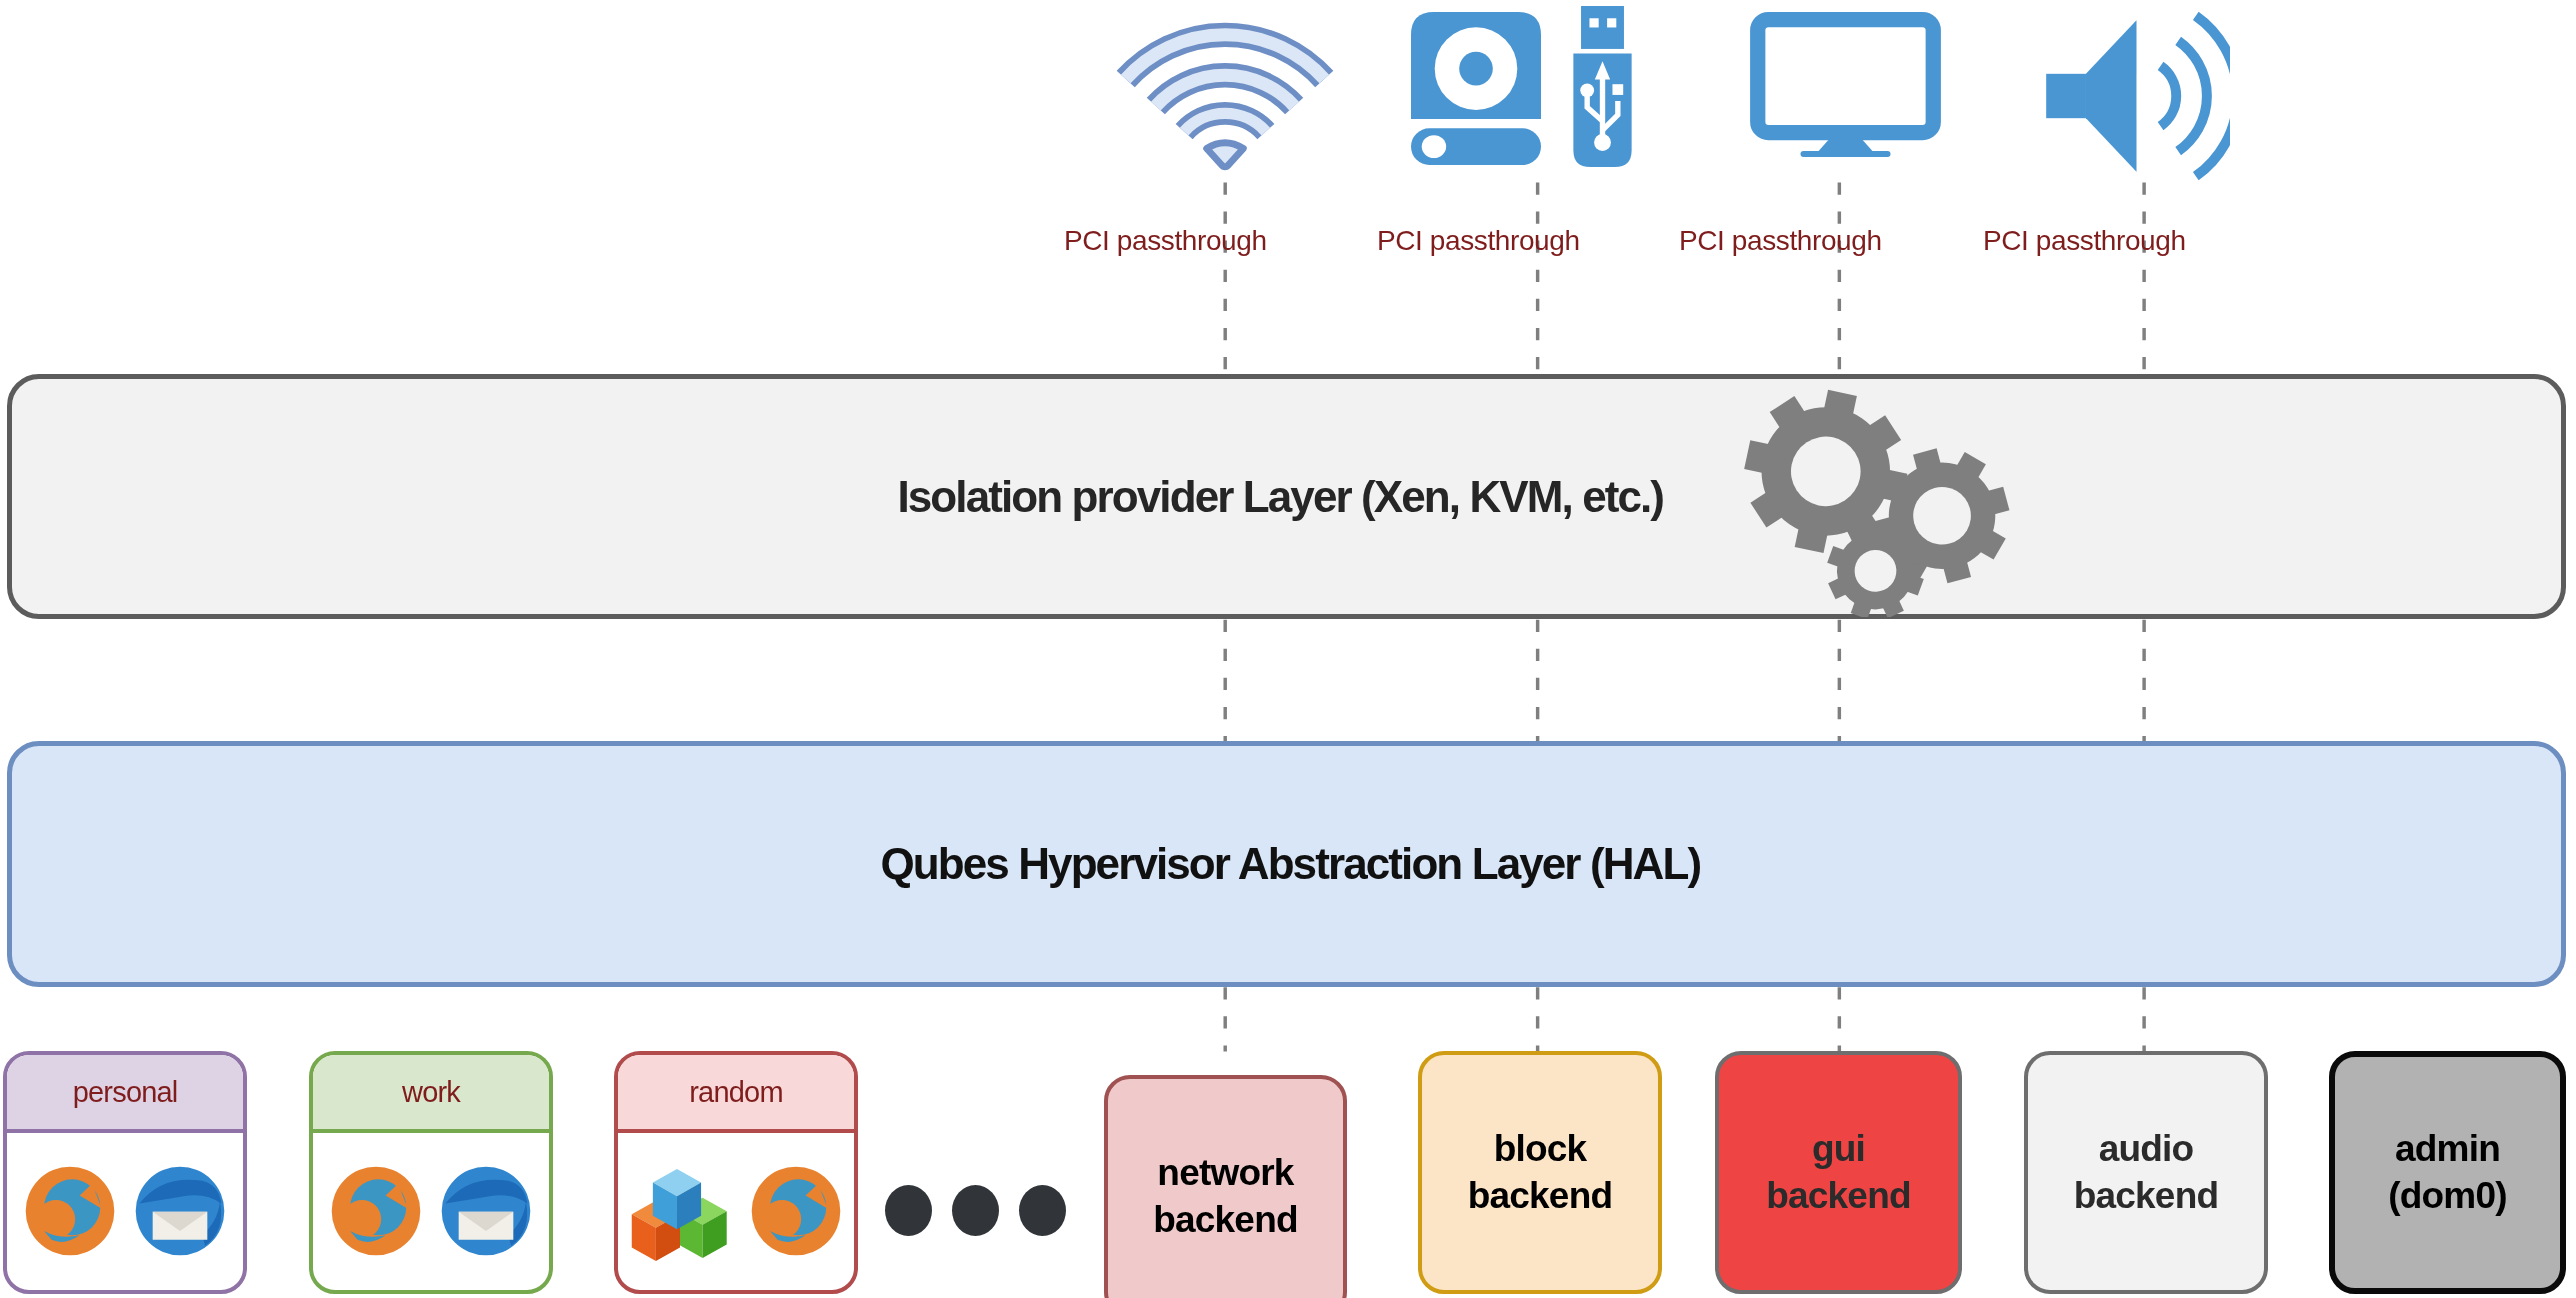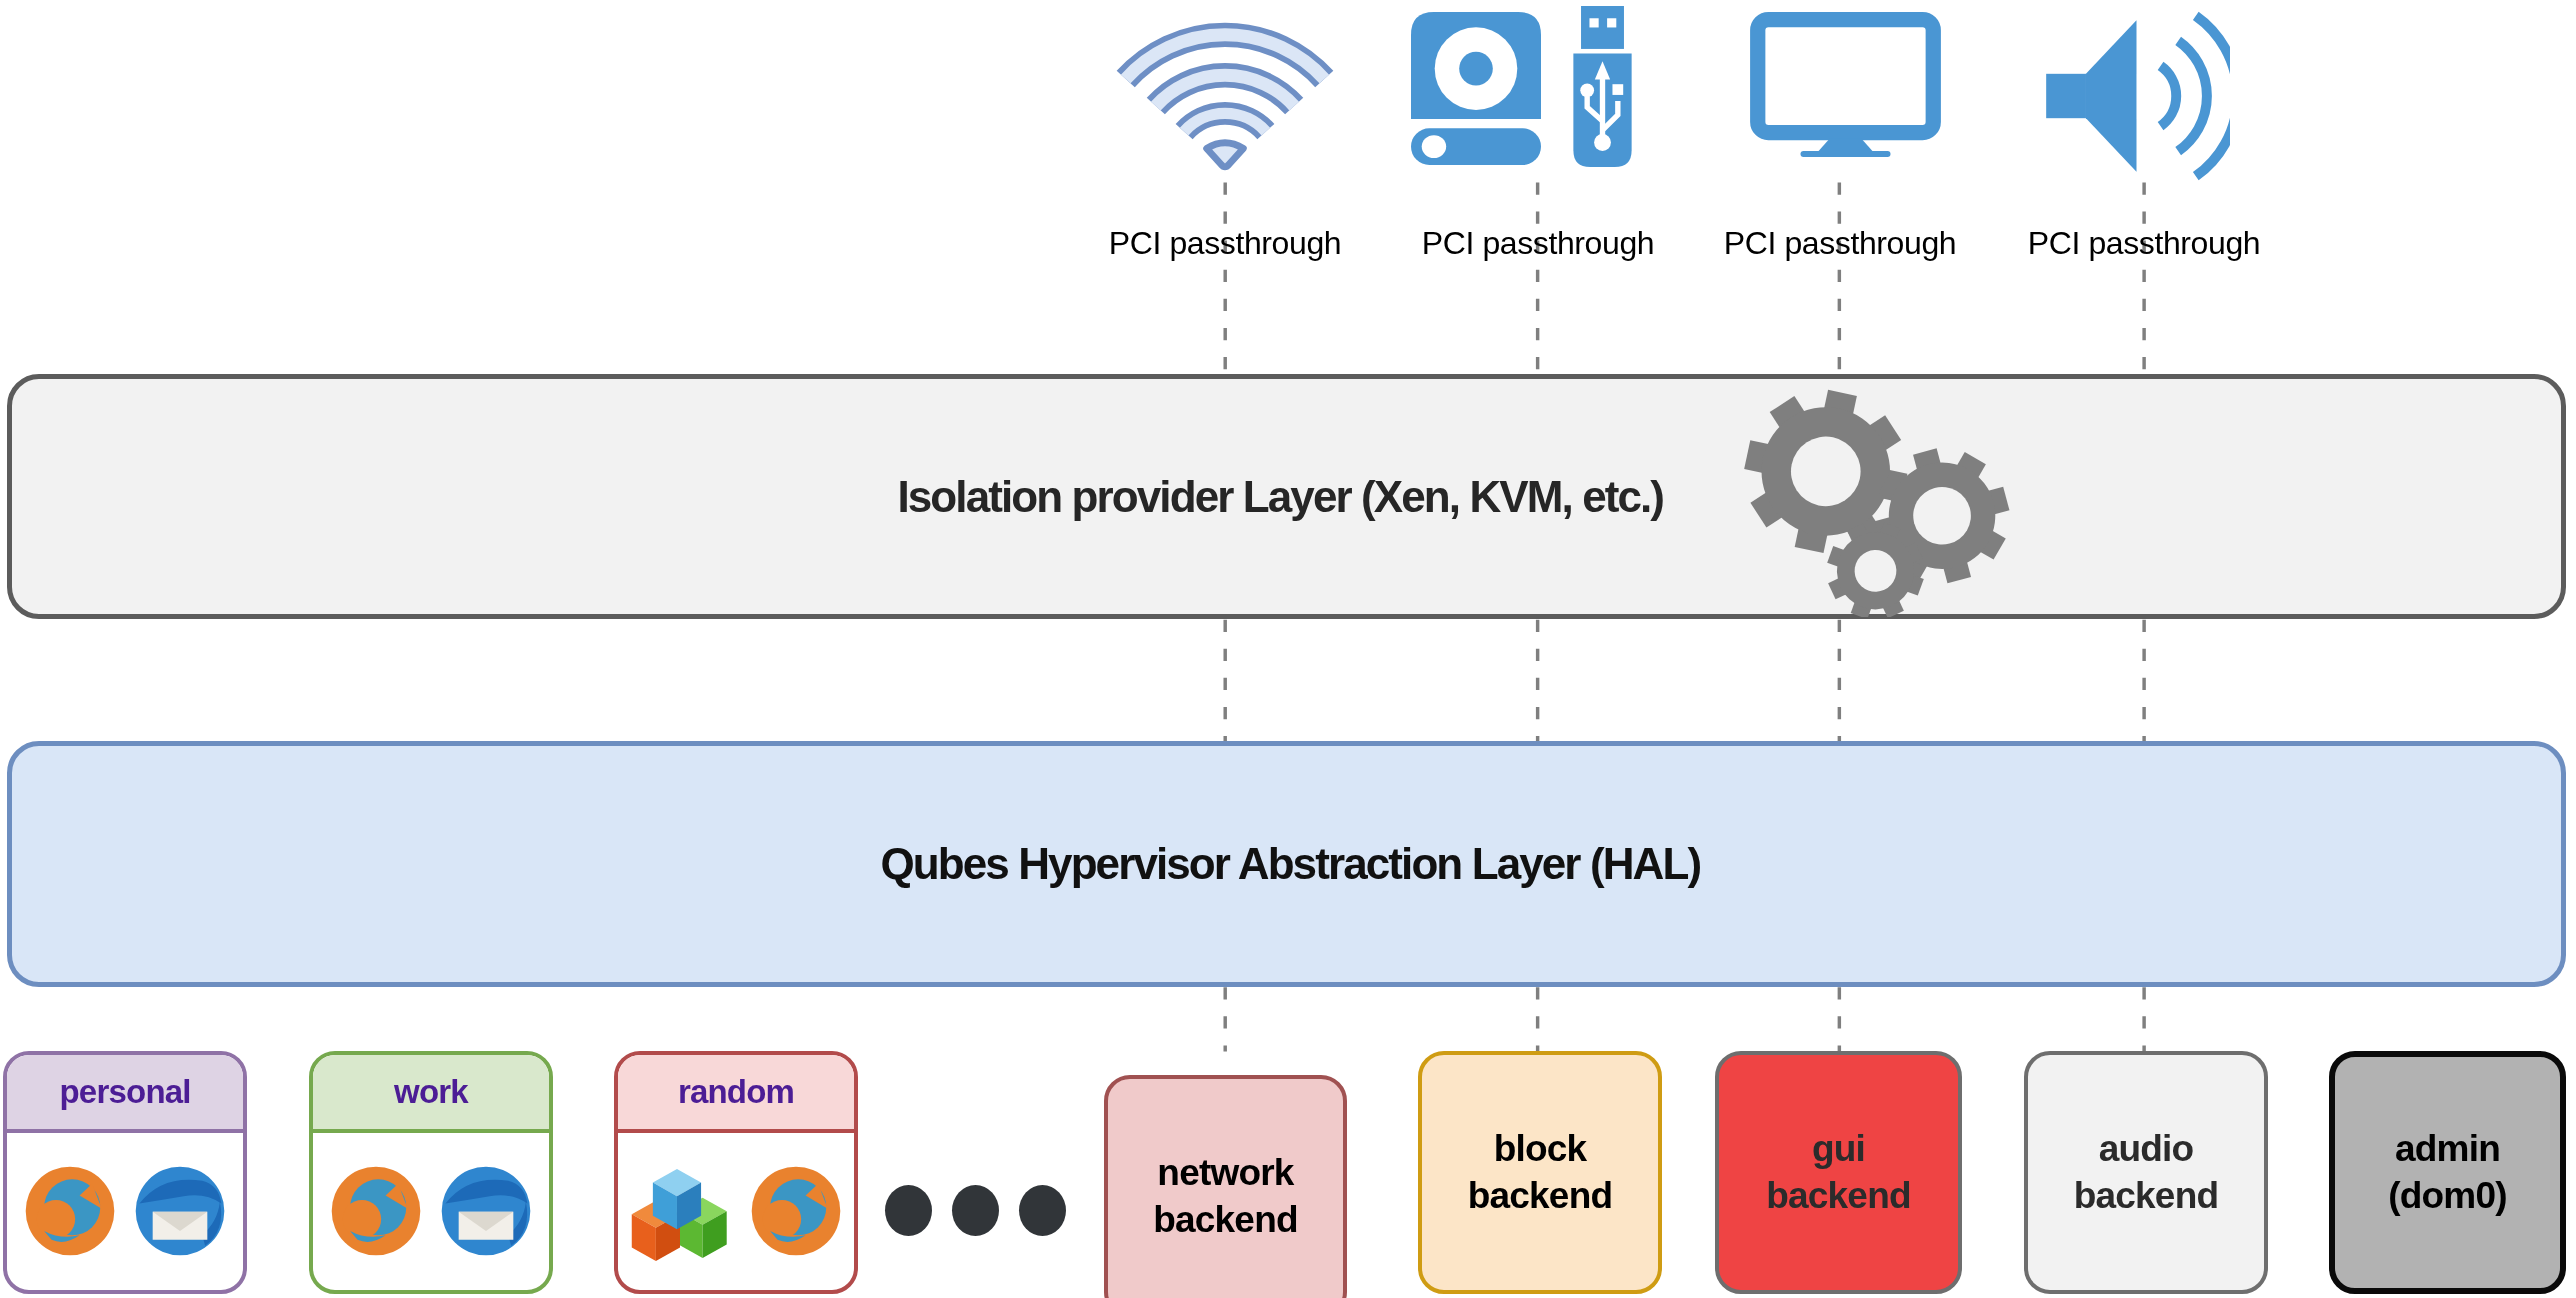--- a/index.html
+++ b/index.html
@@ -8,22 +8,22 @@
     font-family:"Liberation Sans",sans-serif;overflow:hidden;
   }
   svg{display:block;}
   .abs{position:absolute;}
 
   
   #lines{left:0;top:0;}
 
   
   .pci-label{
-    position:absolute;top:225px;width:322px;text-align:center;
-    font-size:32px;color:#000000;z-index:3;letter-spacing:-0.4px;
+    position:absolute;top:225px;width:322px;text-align:left;
+    font-size:28px;color:#7f1d1d;z-index:3;letter-spacing:-0.4px;
   }
 
   
   .layer{
     position:absolute;left:6.9px;width:2559px;box-sizing:border-box;
     border-radius:32px;display:flex;align-items:center;justify-content:center;
     z-index:2;
   }
   .layer-isolation{top:374px;height:245px;background:#f2f2f2;border:5.4px solid #5c5c5c;}
   .layer-hal{top:741px;height:246px;background:#d9e6f7;border:5.4px solid #6d8ec0;padding-left:20px;}
@@ -40,21 +40,21 @@
     background:#ffffff;border-radius:26px;overflow:hidden;z-index:2;
   }
   .vm-personal{left:3.1px;border:4.6px solid #8f72a6;}
   .vm-work{left:309px;border:4.6px solid #76a94e;}
   .vm-random{left:614px;border:4.6px solid #b24b4b;}
   .vm-header{height:74px;box-sizing:content-box;}
   .vm-personal .vm-header{background:#ded3e4;border-bottom:4.6px solid #8f72a6;}
   .vm-work .vm-header{background:#d9e8cc;border-bottom:4.6px solid #76a94e;}
   .vm-random .vm-header{background:#f8d8d8;border-bottom:4.6px solid #b24b4b;}
   .vm-title{
-    text-align:center;line-height:74px;font-weight:bold;font-size:33px;color:#4c1d95;
+    text-align:center;line-height:74px;font-weight:normal;font-size:29px;color:#7f1d1d;
     letter-spacing:-0.8px;
   }
   .vm-body{
     height:155px;display:flex;align-items:center;justify-content:center;gap:13.8px;
   }
 
   .dots{
     position:absolute;left:885px;top:1185px;display:flex;gap:20px;z-index:2;
   }
   .dot{width:47px;height:51px;border-radius:50%;background:#313539;}

